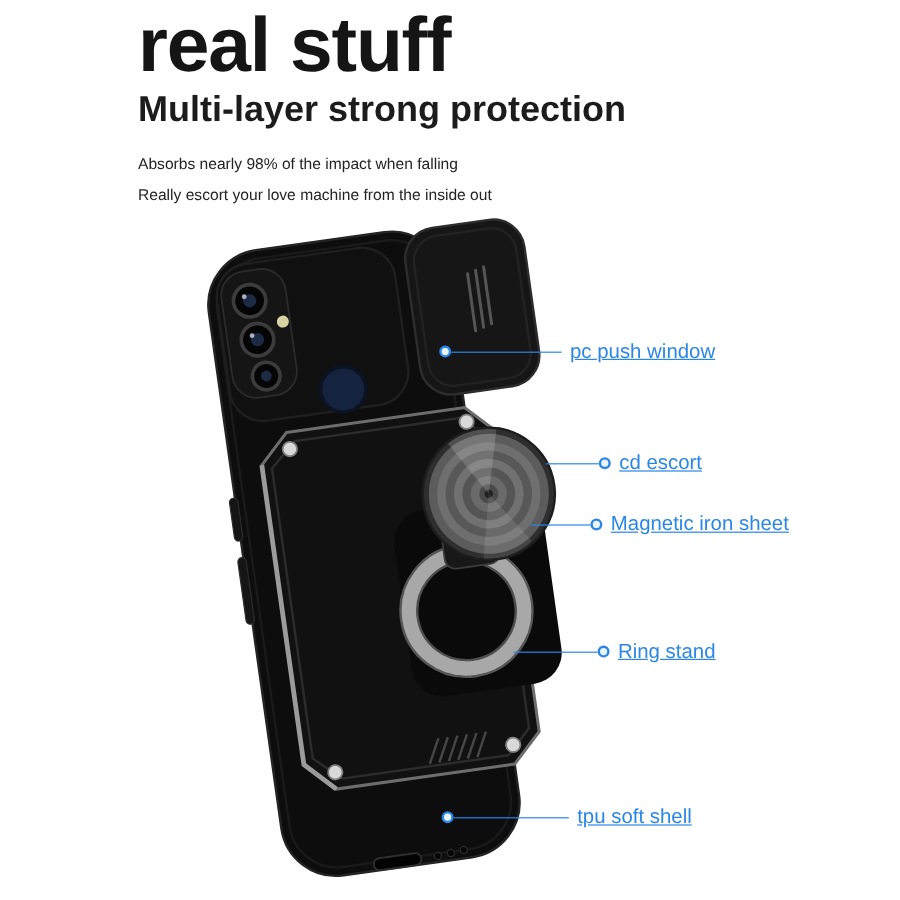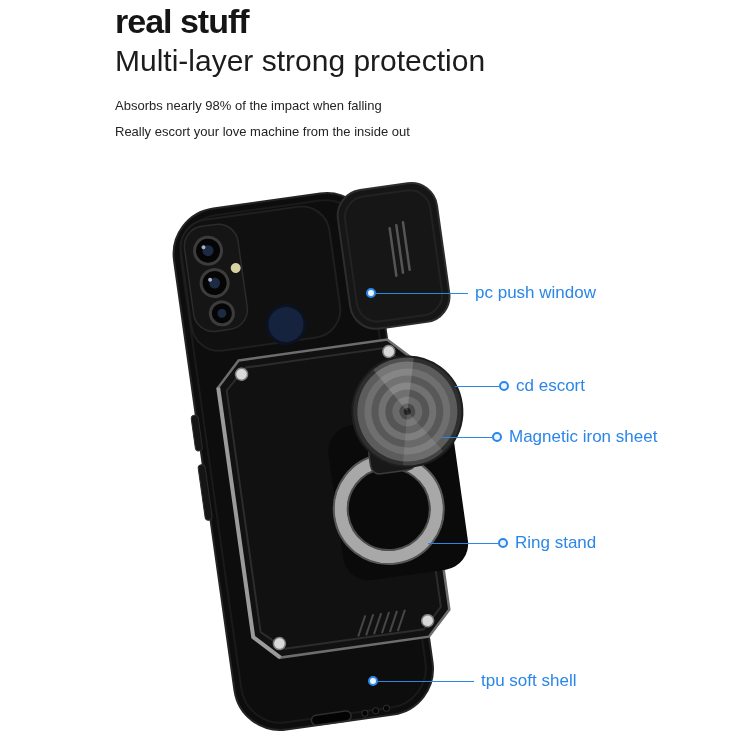--- a/index.html
+++ b/index.html
@@ -7,46 +7,46 @@
     width: 750px; height: 750px;
     background: #ffffff;
     font-family: "Liberation Sans", sans-serif;
     position: relative;
     overflow: hidden;
   }
   .page { position: absolute; inset: 0; width: 750px; height: 750px; }
 
   .header { position: absolute; left: 115px; top: 4px; width: 560px; }
   .title {
-    margin: 0; font-size: 34px; line-height: 1.05; font-weight: 800;
+    margin: 0; font-size: 64px; line-height: 1.05; font-weight: 800;
     color: #151515; letter-spacing: -1px;
   }
   .subtitle {
-    margin: 4px 0 0 0; font-size: 30px; line-height: 1.1; font-weight: 400;
+    margin: 4px 0 0 0; font-size: 30px; line-height: 1.1; font-weight: 700;
     color: #1c1c1c; letter-spacing: 0;
   }
   .desc {
     margin-top: 16px; font-size: 13px; line-height: 26px; color: #242424;
   }
 
   .illustration { position: absolute; left: 0; top: 0; }
 
   .callout {
     position: absolute; display: flex; align-items: center; height: 20px;
     white-space: nowrap;
   }
   .callout .dot {
     flex: none; width: 6px; height: 6px; border-radius: 50%;
     background: #eaf4ff; border: 2.5px solid #2b86e9;
   }
   .callout .line {
     flex: none; height: 0; border-top: 1.5px solid #2b86e9;
   }
   .callout .label {
-    margin-left: 7px; font-size: 17px; color: #2b86e9;
+    margin-left: 7px; font-size: 17px; color: #2b86e9; text-decoration: underline;
   }
 </style>
 </head>
 <body>
 
 <div class="page">
 
   <div class="header">
     <h1 class="title">real stuff</h1>
     <h2 class="subtitle">Multi-layer strong protection</h2>

